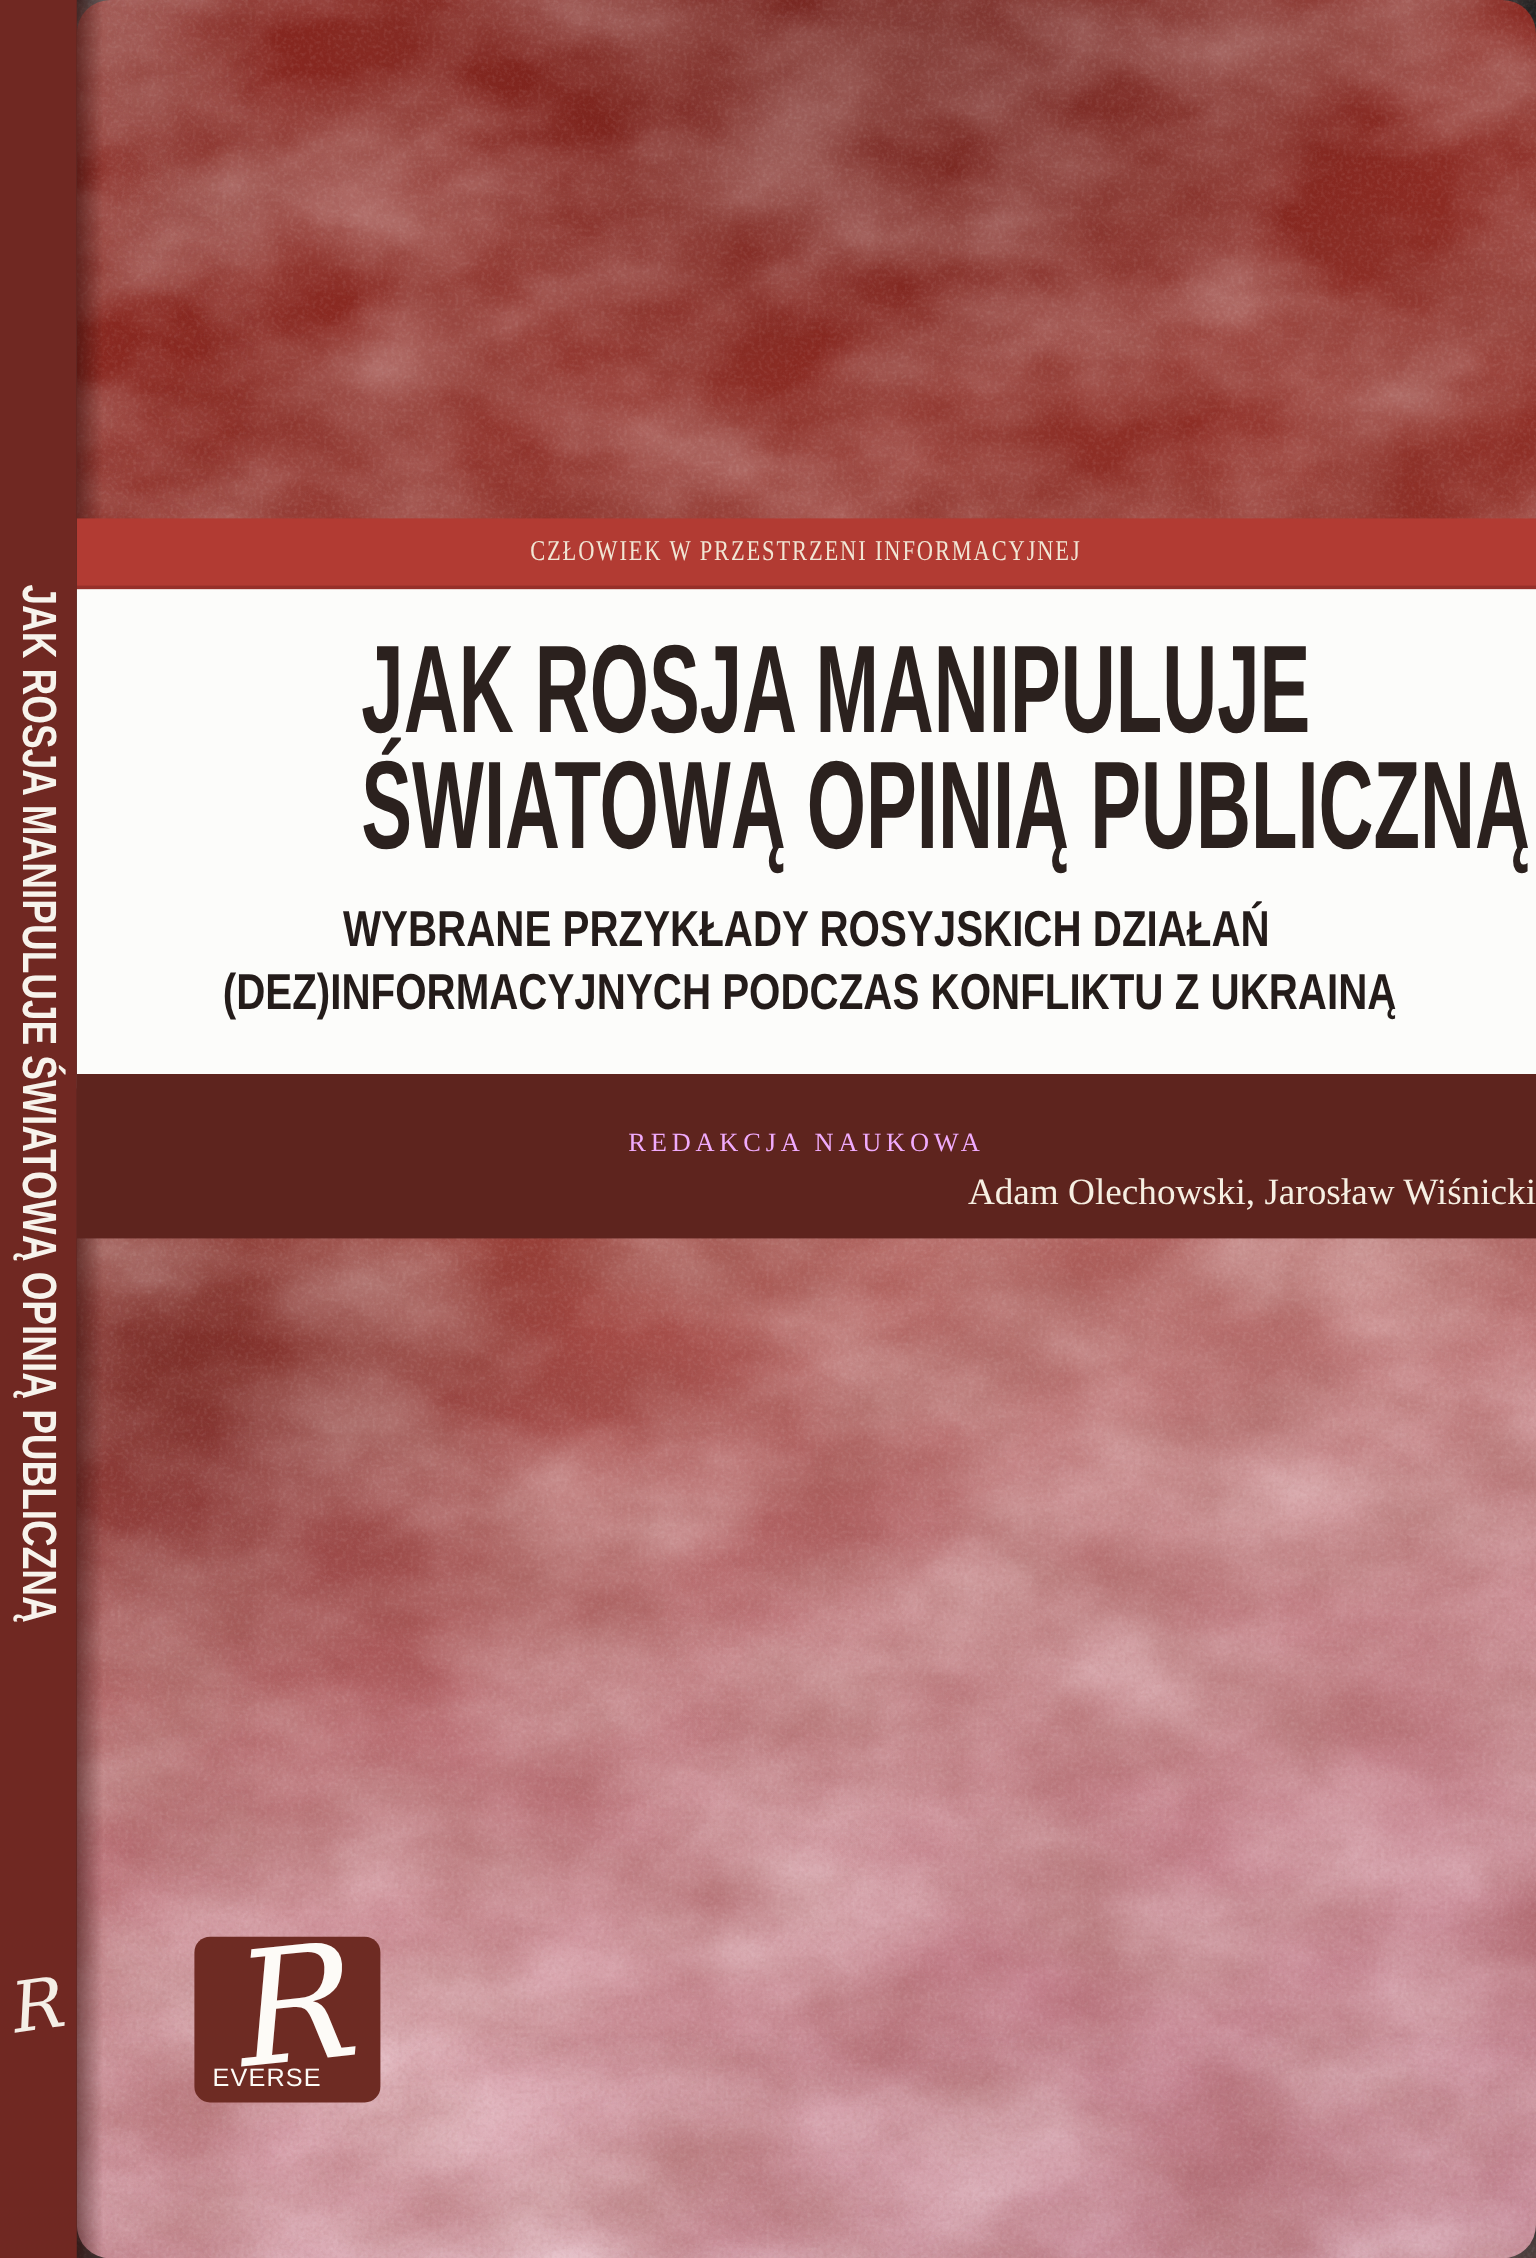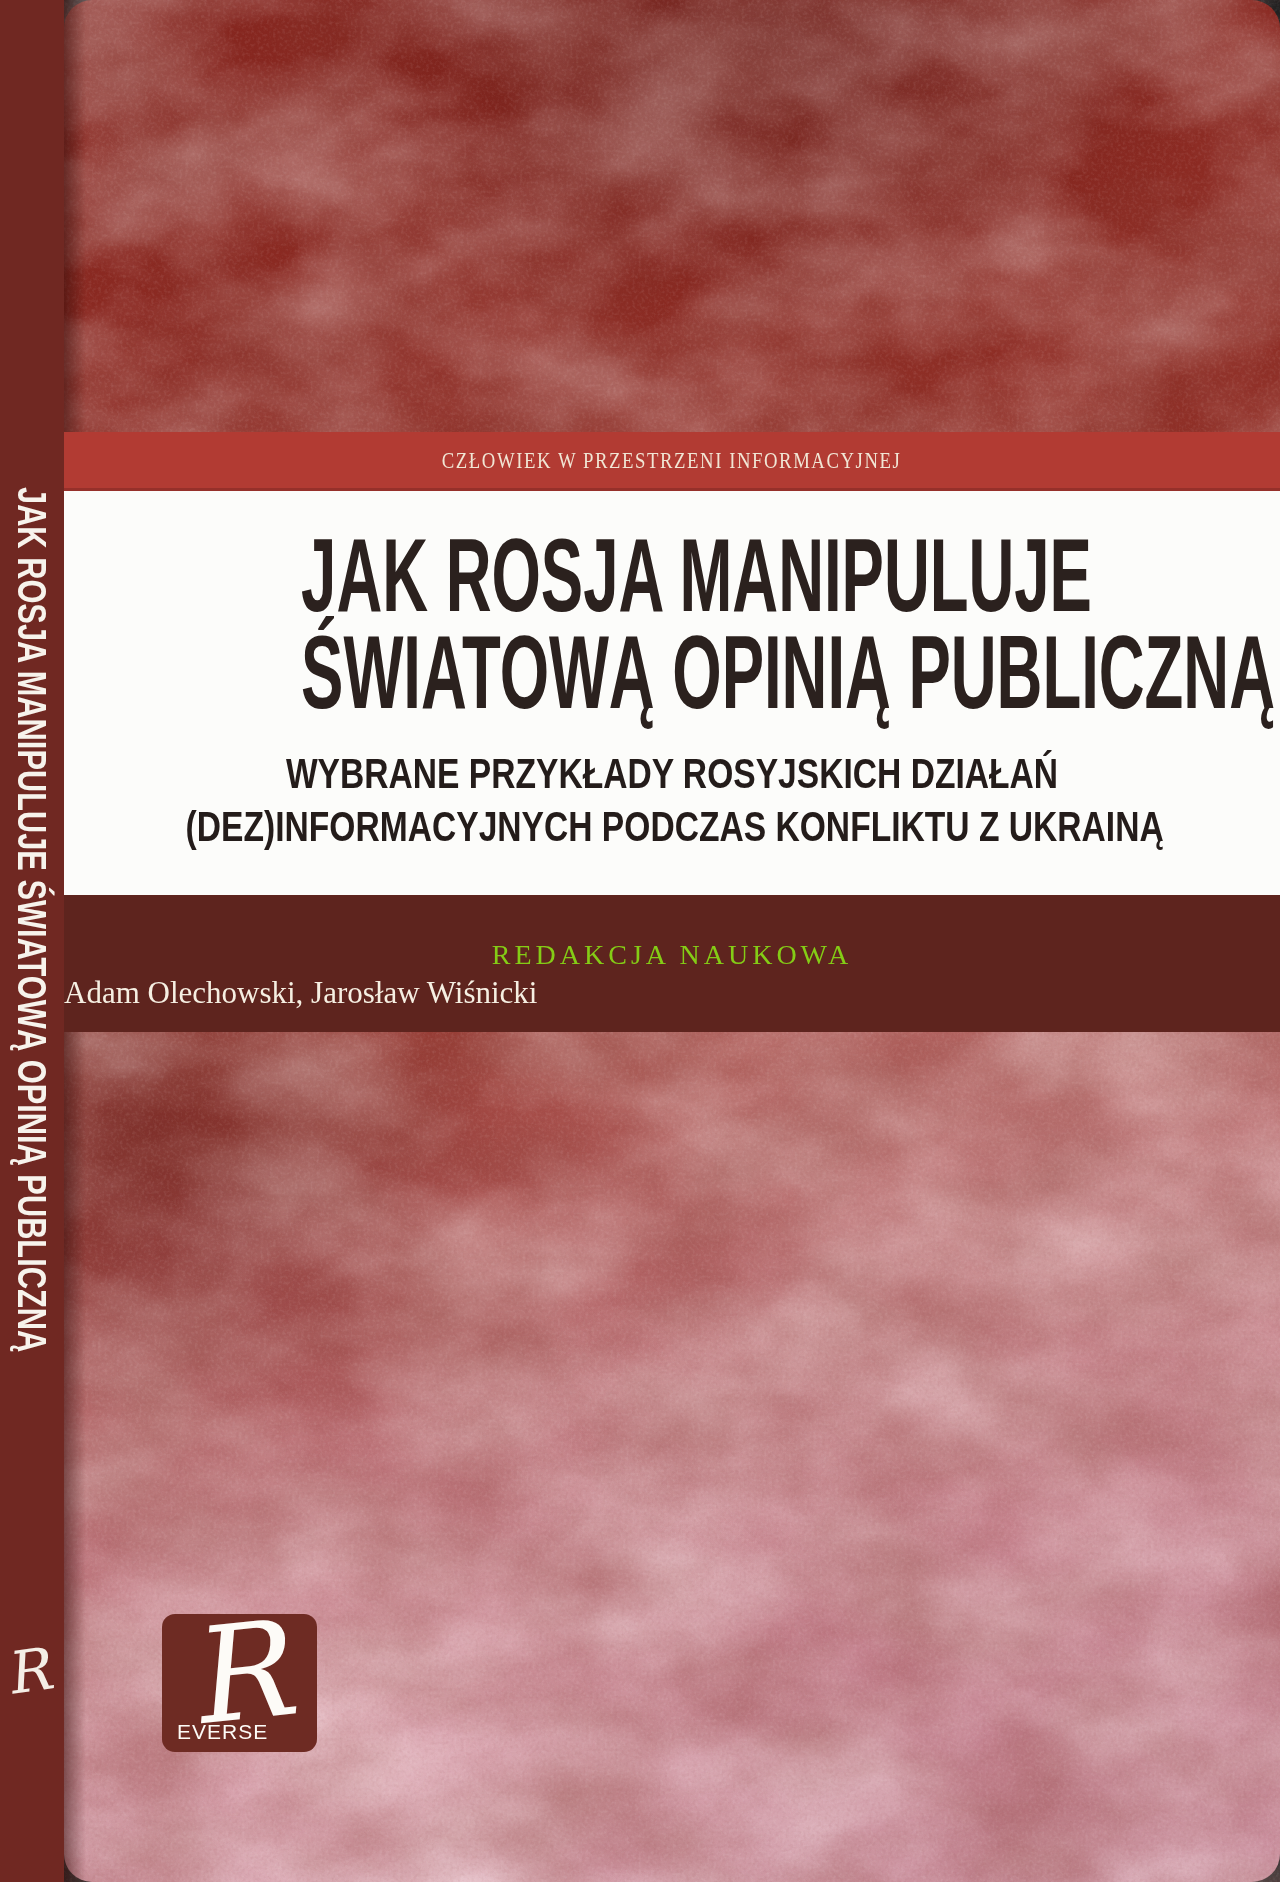--- a/index.html
+++ b/index.html
@@ -74,25 +74,25 @@
   .subtitle-1{top:262px;} 
   .subtitle-2{top:315px;} 
 
   
   .credits-band{
     position:absolute;left:0;top:895px;width:100%;height:137px;
     background:#5e241e;
   }
   .editors-label{
     position:absolute;top:46px;left:0;width:100%;text-align:center;
-    font-family:"Liberation Serif",serif;font-size:28px;letter-spacing:4px;
-    color:#84cc16;line-height:1;white-space:nowrap;
+    font-family:"Liberation Serif",serif;font-size:22px;letter-spacing:4px;
+    color:#f0abfc;line-height:1;white-space:nowrap;
   }
   .editors-names{
-    position:absolute;top:82px;left:0;width:100%;text-align:left;
+    position:absolute;top:82px;left:0;width:100%;text-align:right;
     font-family:"Liberation Serif",serif;font-size:31px;
     color:#f6efe2;line-height:1;white-space:nowrap;
   }
 
   
   .publisher-logo{
     position:absolute;left:98px;top:1614px;width:155px;height:138px;
     background:#6e2b23;border-radius:13px;overflow:hidden;
   }
   .logo-r{

